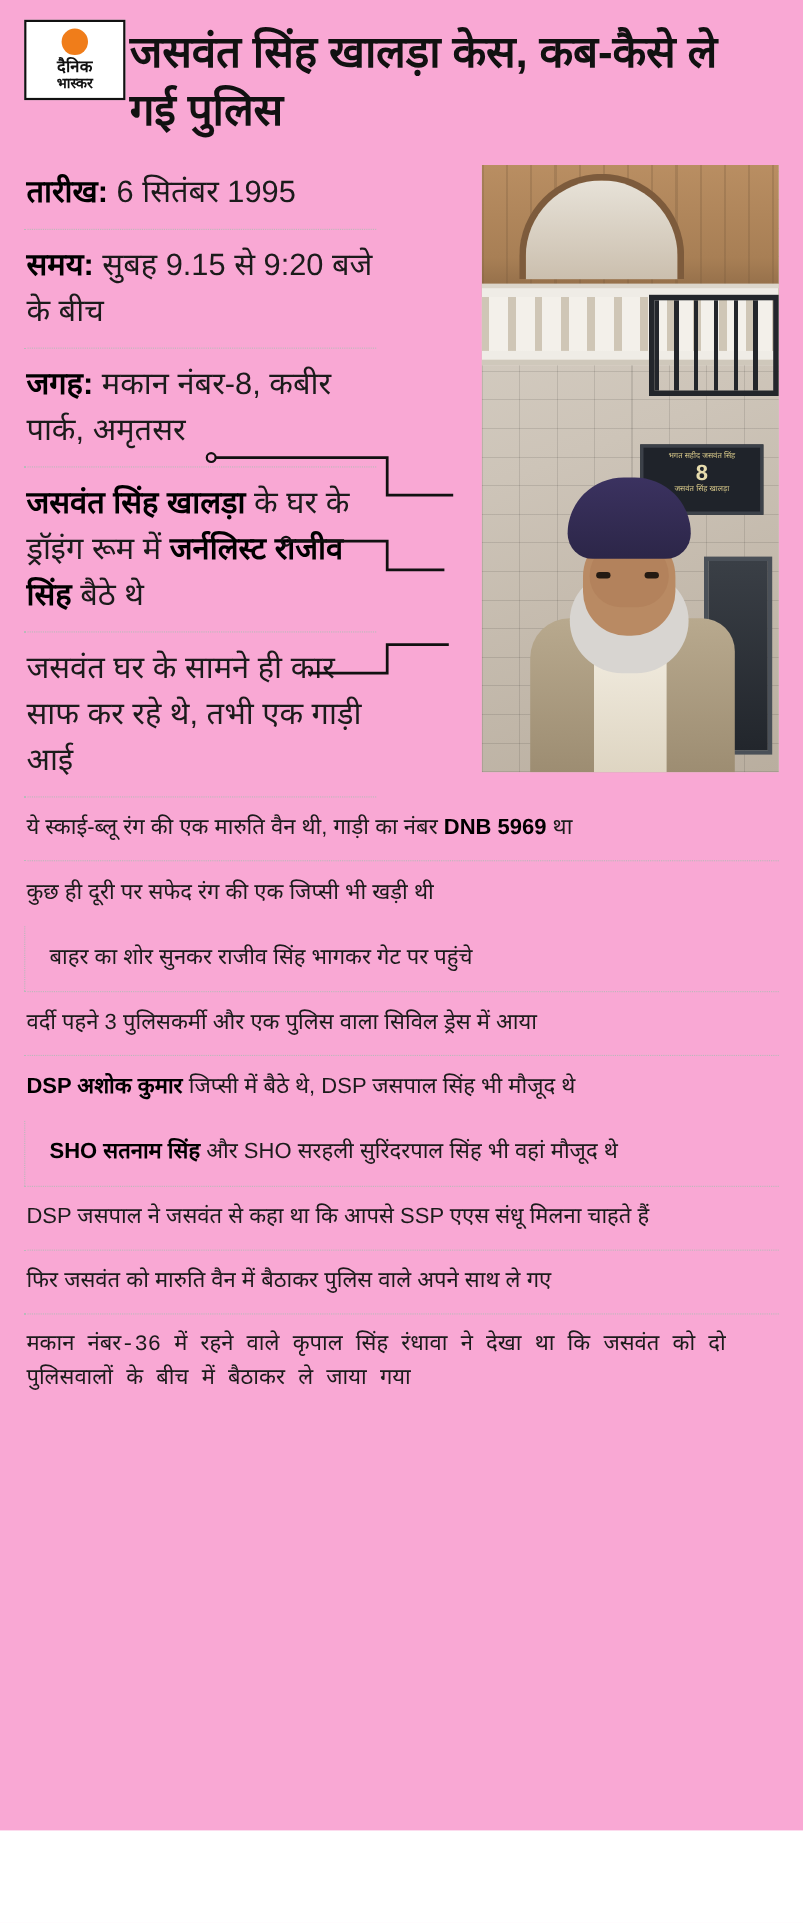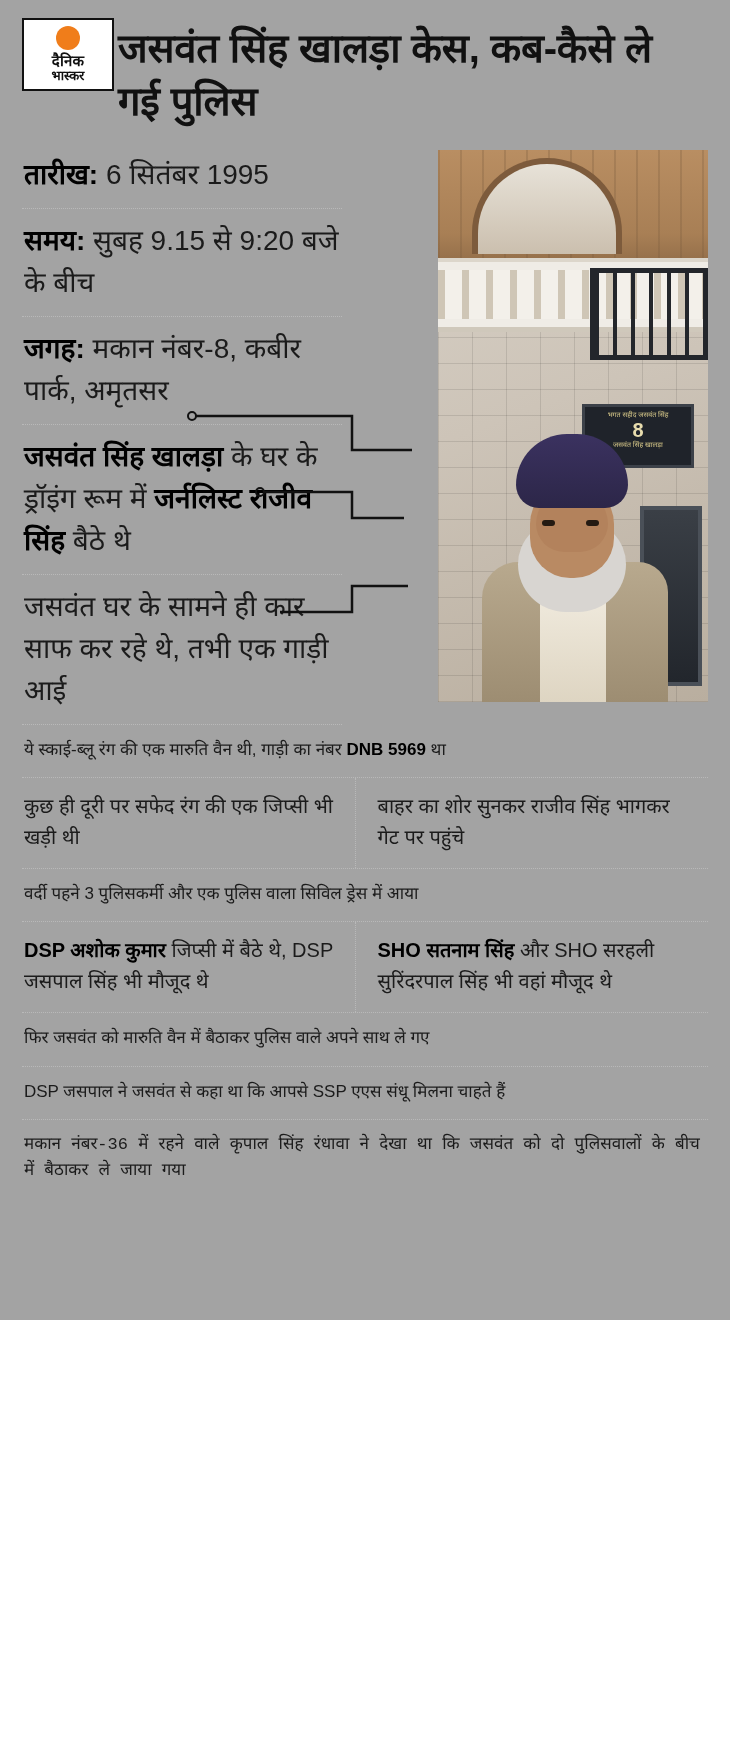--- a/index.html
+++ b/index.html
@@ -5,22 +5,22 @@
   * { box-sizing: border-box; margin: 0; padding: 0; }
   html, body {
     width: 730px;
     height: 1748px;
     background: #ffffff;
     font-family: "Liberation Sans", sans-serif;
   }
   .page {
     position: relative;
     width: 730px;
-    height: 1320px;
-    background: #a3a3a3;
+    height: 1664px;
+    background: #f9a8d4;
     padding: 0;
     overflow: hidden;
   }
 
   
   .header {
     display: flex;
     align-items: flex-start;
     padding: 18px 24px 0 22px;
   }
@@ -196,30 +196,31 @@
     background: linear-gradient(180deg,#efe9dc,#ded5c2);
   }
 
   
   .callouts { position:absolute; inset:0; pointer-events:none; }
 
   
   .fullrow {
     border-bottom: 1px dotted #b9b9b9;
     padding: 12px 2px 14px 2px;
-    font-size: 17px;
+    font-size: 20px;
     line-height: 1.55;
     color: #1b1b1b;
   }
   .fullrow b { font-weight: bold; color:#000; }
   .fullrow:last-child { border-bottom: none; font-family: Liberation Mono, monospace; }
 
   .tworow {
     display: flex;
     border-bottom: 1px dotted #b9b9b9;
+    flex-direction: column;
   }
   .tworow .cell {
     flex: 1;
     padding: 13px 14px 15px 2px;
     font-size: 20px;
     line-height: 1.55;
     color: #1b1b1b;
   }
   .tworow .cell.right {
     border-left: 1px dotted #b9b9b9;
@@ -315,18 +316,18 @@
 
     <div class="tworow">
       <div class="cell">
         <b>DSP अशोक कुमार</b><span> जिप्सी में बैठे थे, DSP जसपाल सिंह भी मौजूद थे</span>
       </div>
       <div class="cell right">
         <b>SHO सतनाम सिंह</b><span> और SHO सरहली सुरिंदरपाल सिंह भी वहां मौजूद थे</span>
       </div>
     </div>
 
+    <div class="fullrow">DSP जसपाल ने जसवंत से कहा था कि आपसे SSP एएस संधू मिलना चाहते हैं</div>
     <div class="fullrow">फिर जसवंत को मारुति वैन में बैठाकर पुलिस वाले अपने साथ ले गए</div>
-    <div class="fullrow">DSP जसपाल ने जसवंत से कहा था कि आपसे SSP एएस संधू मिलना चाहते हैं</div>
     <div class="fullrow">मकान नंबर-36 में रहने वाले कृपाल सिंह रंधावा ने देखा था कि जसवंत को दो पुलिसवालों के बीच में बैठाकर ले जाया गया</div>
 
   </div>
 </div>
 
 </body></html>

